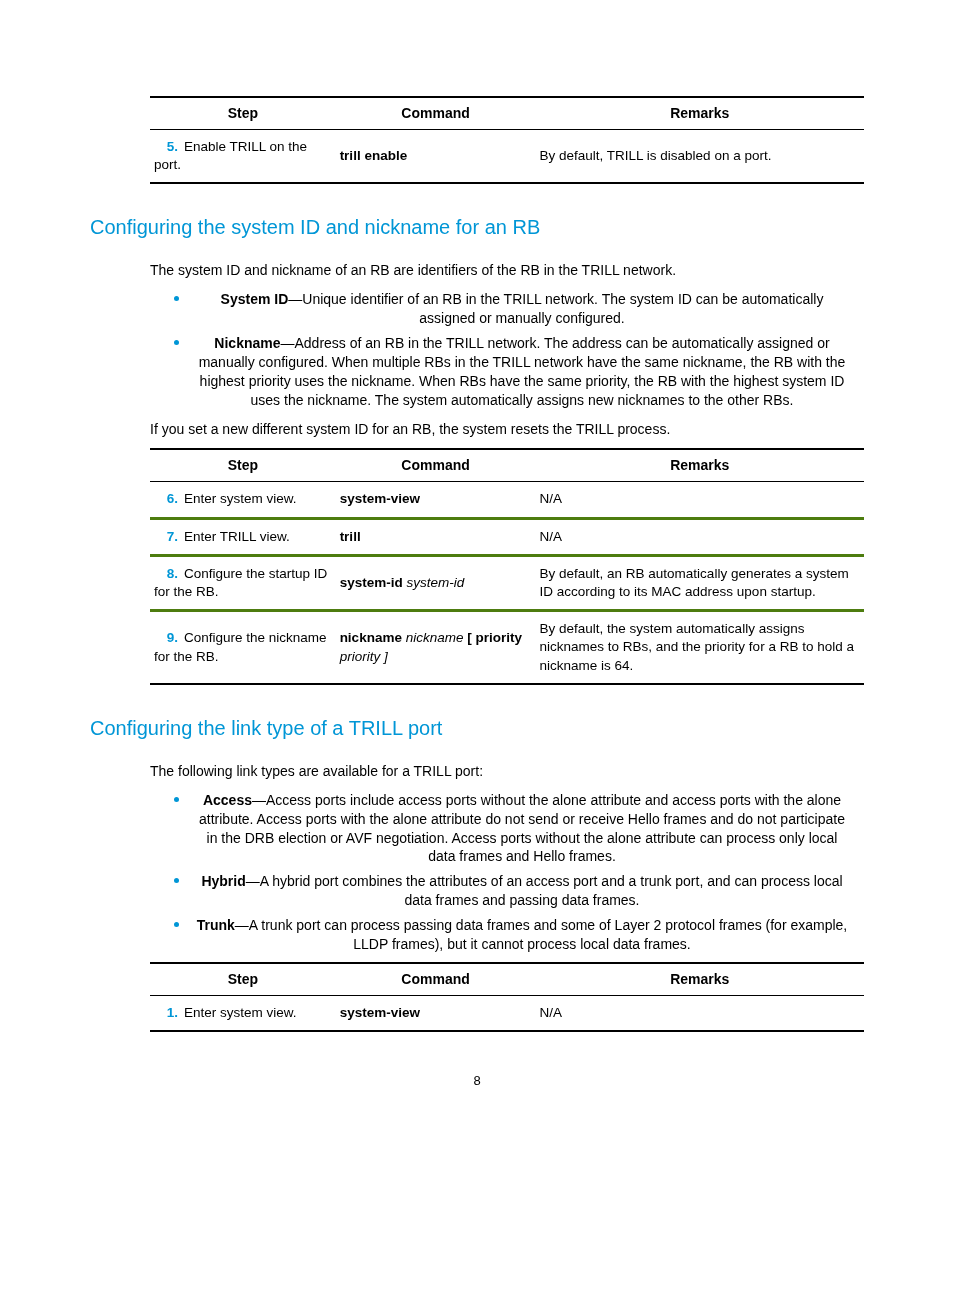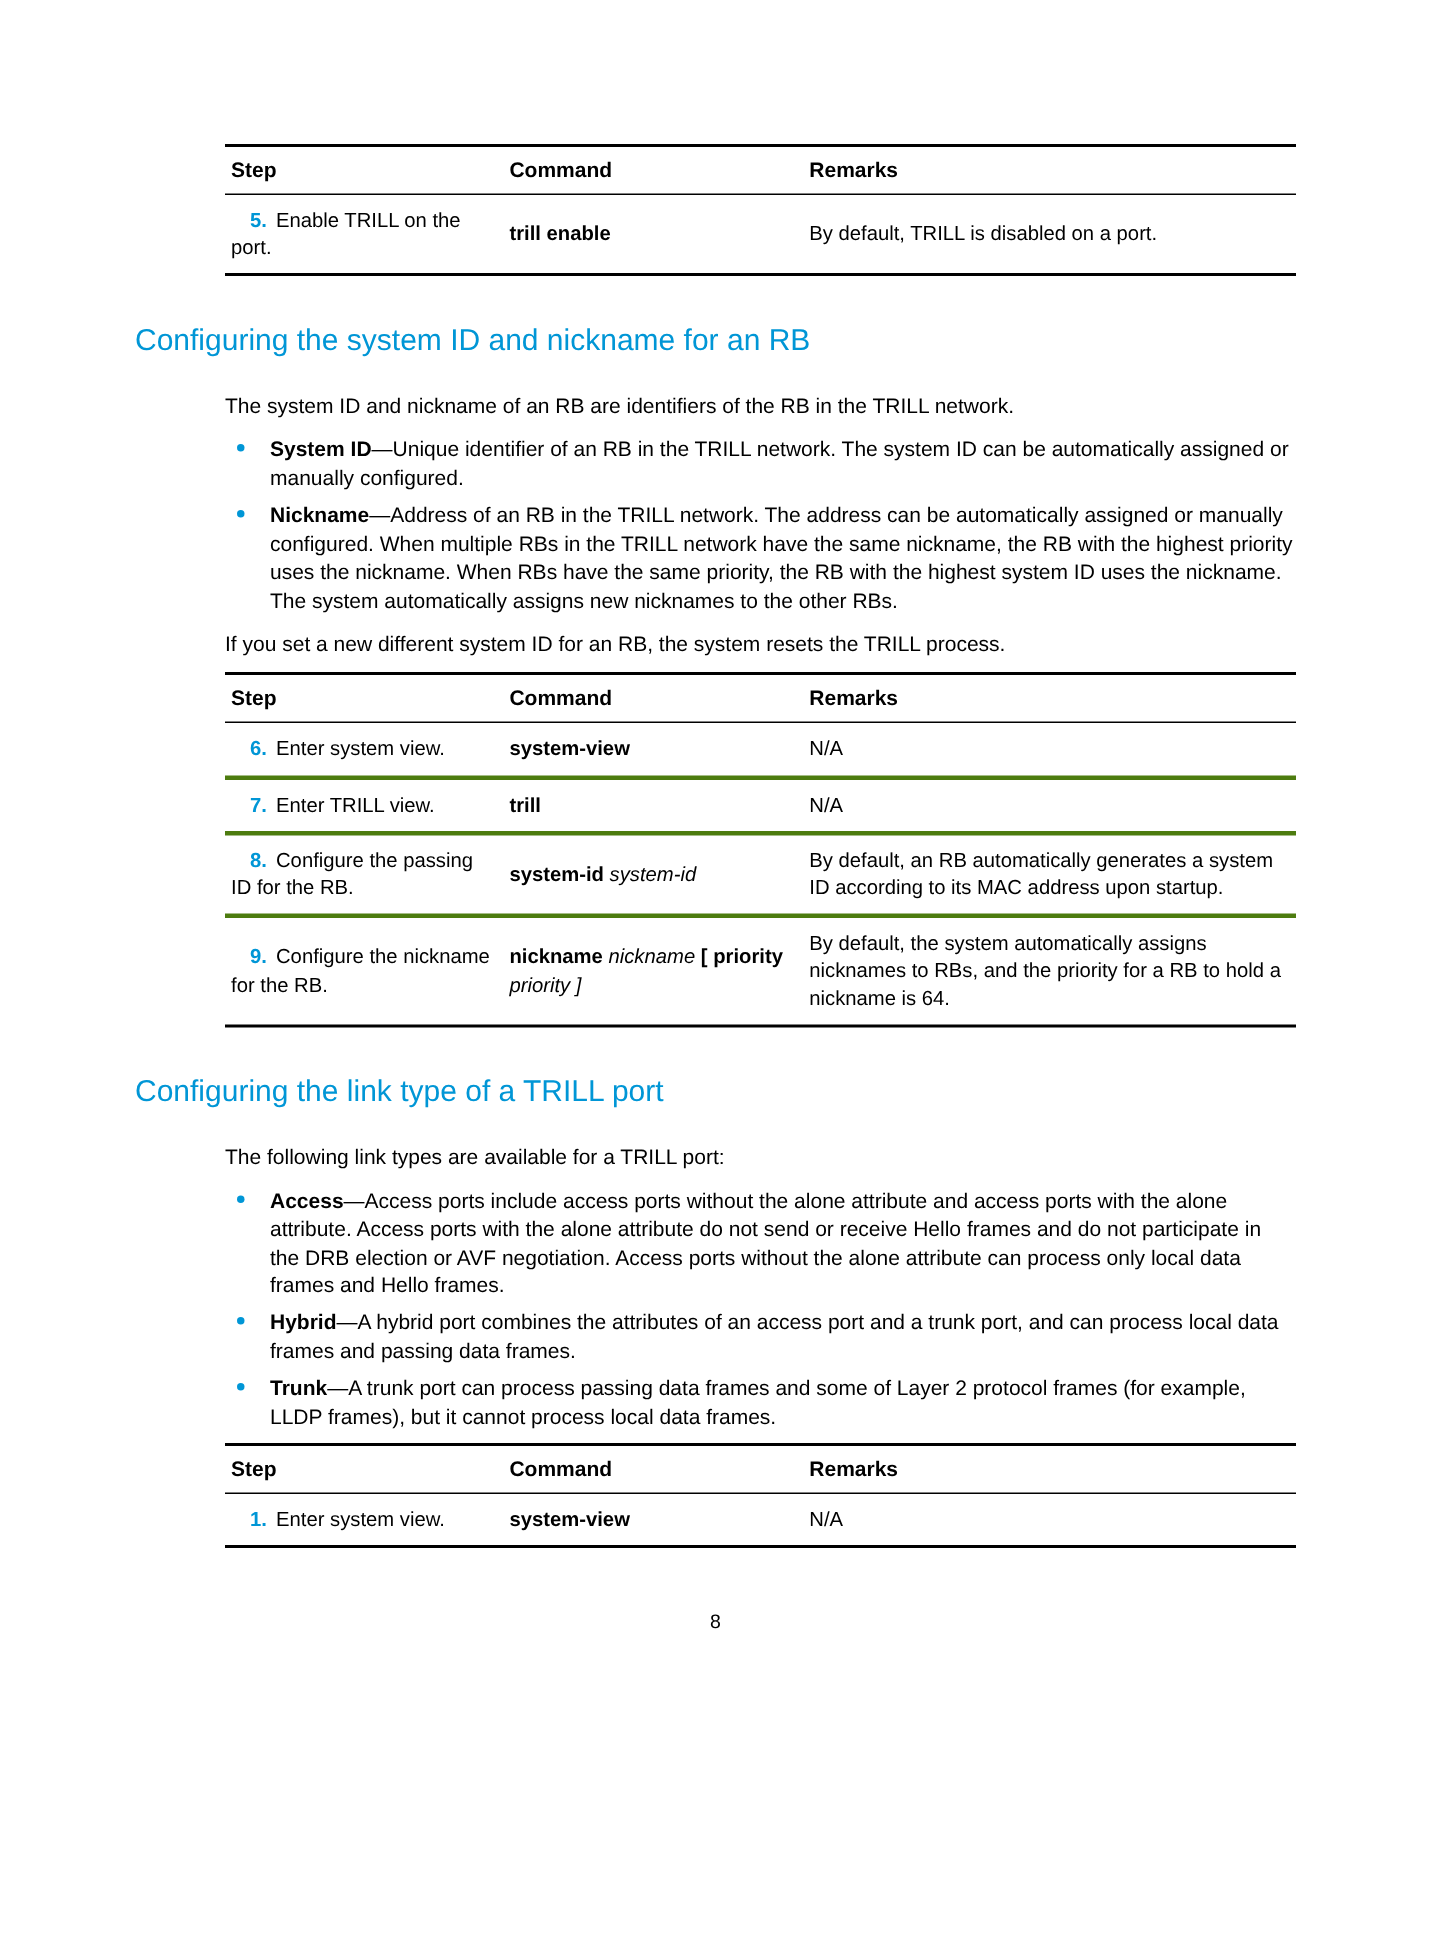--- a/index.html
+++ b/index.html
@@ -21,21 +21,22 @@
   }
   .indent {
     margin-left: 60px;
   }
   p.para {
     margin: 10px 0;
   }
   ul.bullets {
     list-style: none;
     padding-left: 0;
-    margin: 8px 0;
+    margin: 8px 16px;
+    text-align: center;
   }
   ul.bullets li {
     position: relative;
     padding-left: 30px;
     margin: 6px 0;
   }
   ul.bullets li::before {
     content: '';
     position: absolute;
     left: 8px;
@@ -52,21 +53,21 @@
     border-collapse: collapse;
     margin-top: 6px;
     margin-bottom: 6px;
   }
   table.cmd thead tr {
     border-top: 2px solid #000;
     border-bottom: 1.5px solid #000;
   }
   table.cmd th {
     font-weight: bold;
-    text-align: left;
+    text-align: center;
     padding: 6px 4px 6px 4px;
     font-size: 14px;
   }
   table.cmd tbody tr {
     border-bottom: 3px solid #4d7c0f;
   }
   table.cmd tbody tr:last-child {
     border-bottom: 2px solid #000;
   }
   table.cmd td {
@@ -136,21 +137,21 @@
         <td><span class="stepnum">6.</span><span>Enter system view.</span></td>
         <td><span class="bold">system-view</span></td>
         <td>N/A</td>
       </tr>
       <tr>
         <td><span class="stepnum">7.</span><span>Enter TRILL view.</span></td>
         <td><span class="bold">trill</span></td>
         <td>N/A</td>
       </tr>
       <tr>
-        <td><span class="stepnum">8.</span><span>Configure the passing ID for the RB.</span></td>
+        <td><span class="stepnum">8.</span><span>Configure the startup ID for the RB.</span></td>
         <td><span class="bold">system-id</span><span class="italic"> system-id</span></td>
         <td>By default, an RB automatically generates a system ID according to its MAC address upon startup.</td>
       </tr>
       <tr>
         <td><span class="stepnum">9.</span><span>Configure the nickname for the RB.</span></td>
         <td><span class="bold">nickname</span><span class="italic"> nickname </span><span class="bold">[ priority</span><span class="italic"> priority ]</span></td>
         <td>By default, the system automatically assigns nicknames to RBs, and the priority for a RB to hold a nickname is 64.</td>
       </tr>
     </tbody>
   </table>

